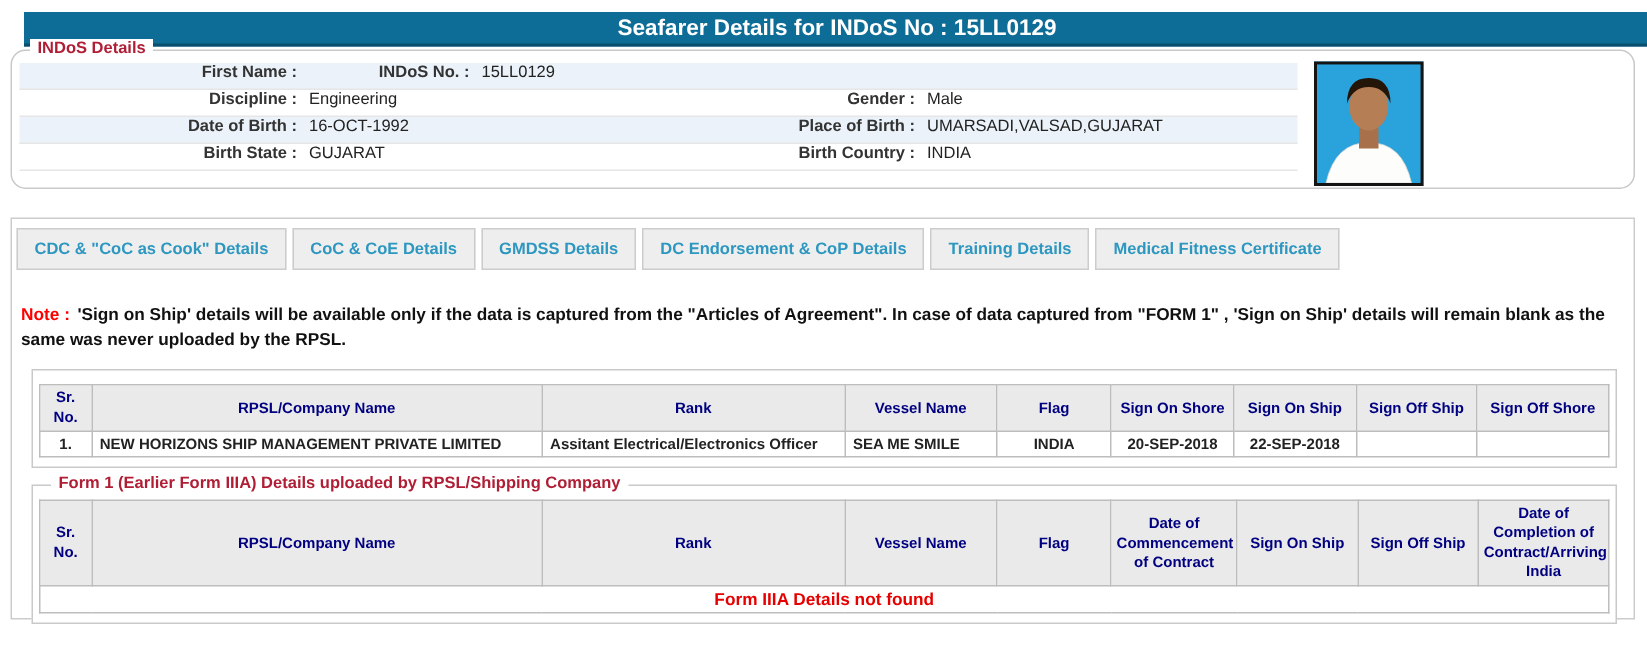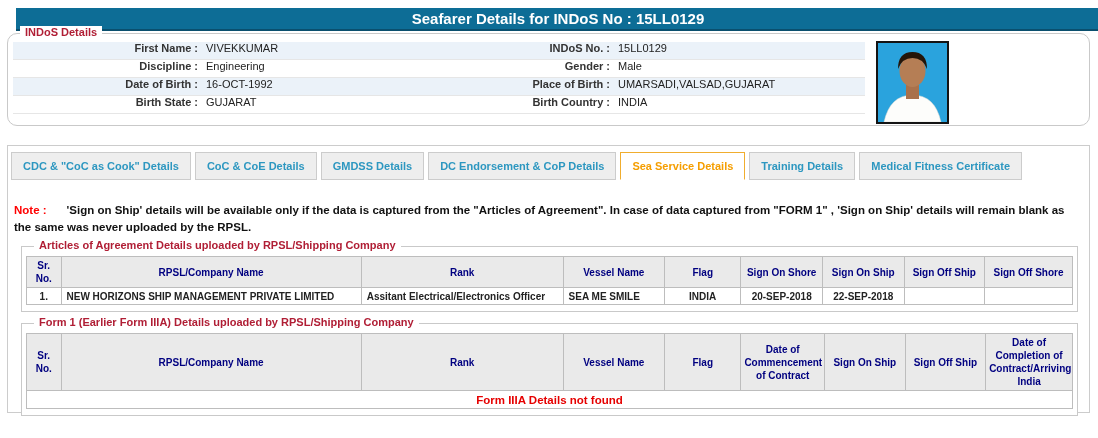--- a/index.html
+++ b/index.html
@@ -46,42 +46,41 @@
     font-weight:bold;font-size:11px;padding:7px 11px;white-space:nowrap;cursor:pointer;
   }
   .tab.active{
     background:#fff;border:1px solid var(--tab_active_border);
     border-bottom-color:#fff;color:var(--tab_active);
   }
   .note{
     position:absolute;left:6px;top:56px;width:1066px;
     font-size:11.5px;font-weight:bold;color:#111;line-height:1.5;
   }
-  .note-prefix{color:var(--note_red);margin-right:20px;}
+  .note-prefix{color:var(--note_red);margin-right:5px;}
   .table-fieldset{left:13px;width:1057px;padding:9px 4px 6px 4px;}
   #articles-fieldset{top:100px;}
   #form1-fieldset{top:177px;}
   table{width:100%;border-collapse:collapse;table-layout:fixed;}
   th,td{border:1px solid #bdbdbd;font-size:10px;padding:2px 3px;overflow:hidden;}
   th{background:#eaeaea;color:var(--table_header_navy);font-weight:bold;text-align:center;line-height:1.3;}
   td{font-weight:bold;color:#222;text-align:center;height:17px;}
   td.left{text-align:left;padding-left:5px;}
   .empty-row td{color:var(--error_red);font-size:11.5px;height:18px;}
 </style>
 </head>
 <body>
 
 <div class="titlebar">Seafarer Details for INDoS No : 15LL0129</div>
 
 <div class="fieldset" id="indos-fieldset">
   <span class="legend">INDoS Details</span>
   <div class="indos-rows">
       <div class="indos-row striped">
         <span class="lbl1">First Name :</span>
-        <span class="val1">VIVEKKUMAR</span>
         <span class="lbl2">INDoS No. :</span>
         <span class="val2">15LL0129</span>
       </div>
       <div class="indos-row">
         <span class="lbl1">Discipline :</span>
         <span class="val1">Engineering</span>
         <span class="lbl2">Gender :</span>
         <span class="val2">Male</span>
       </div>
       <div class="indos-row striped">
@@ -107,31 +106,29 @@
     </svg>
   </div>
 </div>
 
 <div class="panel">
   <div class="tabs">
       <div class="tab">CDC &amp; "CoC as Cook" Details</div>
       <div class="tab">CoC &amp; CoE Details</div>
       <div class="tab">GMDSS Details</div>
       <div class="tab">DC Endorsement &amp; CoP Details</div>
-      <div class="tab active">Sea Service Details</div>
       <div class="tab">Training Details</div>
       <div class="tab">Medical Fitness Certificate</div>
     </div>
 
   <div class="note">
     <span class="note-prefix">Note :</span><span>'Sign on Ship' details will be available only if the data is captured from the "Articles of Agreement". In case of data captured from "FORM 1" , 'Sign on Ship' details will remain blank as the same was never uploaded by the RPSL.</span>
   </div>
 
   <div class="fieldset table-fieldset" id="articles-fieldset">
-    <span class="legend">Articles of Agreement Details uploaded by RPSL/Shipping Company</span>
     <table id="articles-table">
       <colgroup>
         <col style="width:3.3%">
           <col style="width:28.7%">
           <col style="width:19.3%">
         <col style="width:9.7%">
           <col style="width:7.3%">
           <col style="width:7.8%">
         <col style="width:7.8%">
           <col style="width:7.7%">

